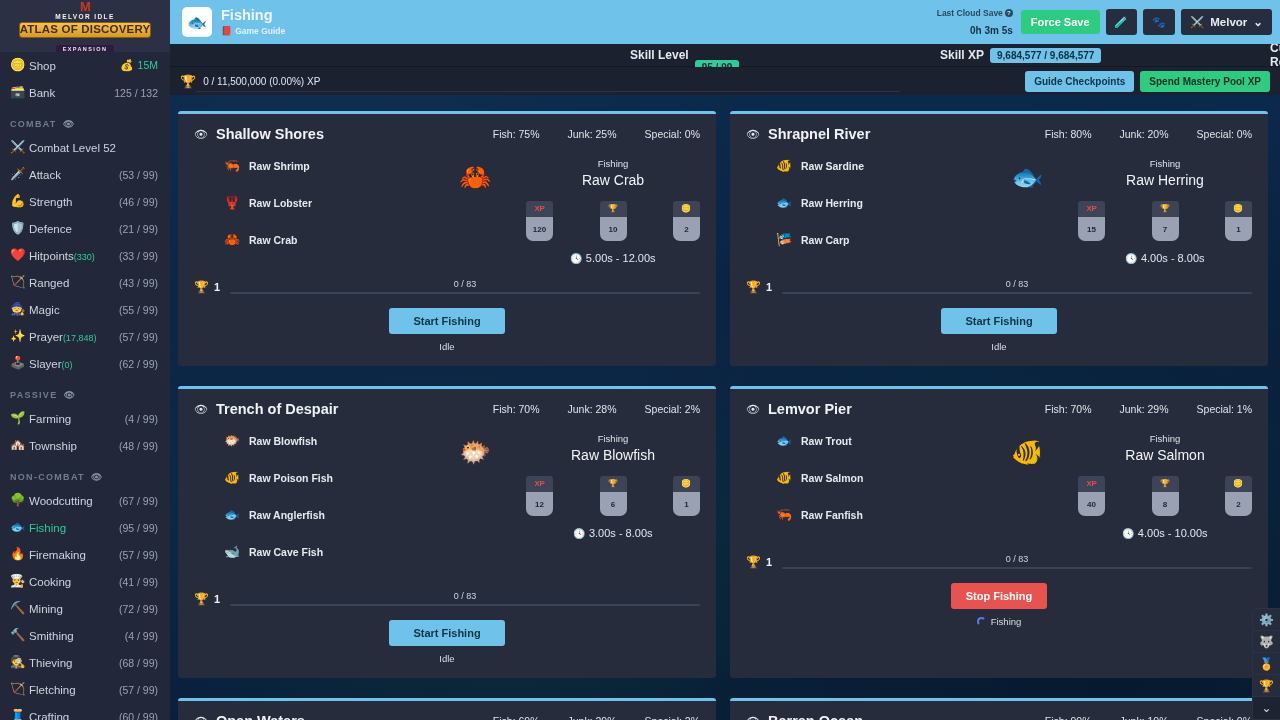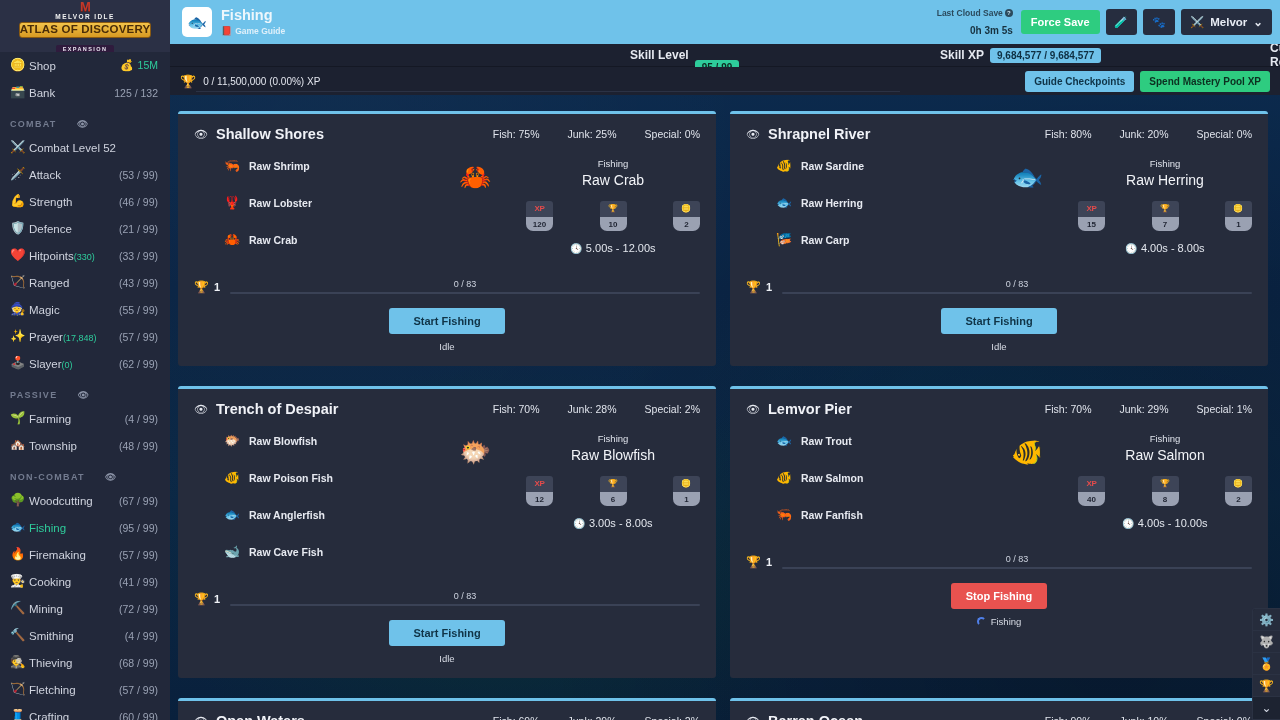--- a/index.html
+++ b/index.html
@@ -63,21 +63,21 @@
     text-align: left; line-height: 1;
   }
   .side-row .nm { flex: 1 1 auto; white-space: nowrap; overflow: hidden; }
   .side-row .val { color: #9aa2b4; font-size: 10.5px; white-space: nowrap; }
   .side-row.active .nm { color: #2ecc9b; }
   .sub-green { color: #2ecc9b; font-size: 9px; }
   .gp-val { color: #2ecc9b; font-size: 10.5px; }
   .coin-ico { font-size: 11px; margin-right: 3px; }
 
   .side-head {
-    display: flex; align-items: center; gap: 20px;
+    display: flex; align-items: center; gap: 6px;
     color: #737b8f; font-size: 9px; font-weight: bold;
     letter-spacing: 1.3px; padding: 13px 10px 5px 10px;
   }
   .eye { font-size: 9px; color: #8d95a8; }
 
   
   #main {
     flex: 1 1 auto; height: 720px; position: relative;
     overflow: hidden;
     background:
@@ -212,21 +212,21 @@
 
   .badges { display: flex; justify-content: space-between; margin-top: 13px; }
   .badge { width: 27px; }
   .badge .b-top {
     height: 16px; background: #3d4457; border-radius: 3px 3px 0 0;
     display: flex; align-items: center; justify-content: center;
     font-size: 8px; font-weight: bold; line-height: 1;
   }
   .badge .b-top.xp { color: #e44b4b; letter-spacing: -0.3px; }
   .badge .b-bot {
-    height: 14px; background: #9aa1b2; border-radius: 0 0 7px 7px;
+    height: 24px; background: #9aa1b2; border-radius: 0 0 7px 7px;
     font-size: 8px; font-weight: bold; color: #1f2432;
     display: flex; align-items: center; justify-content: center;
   }
 
   .interval {
     font-size: 11px; color: #e3e7ee; margin-top: 11px;
   }
   .interval .clk { margin-right: 3px; font-size: 10px; }
 
   .mastery { display: flex; align-items: center; margin-top: 10px; }

